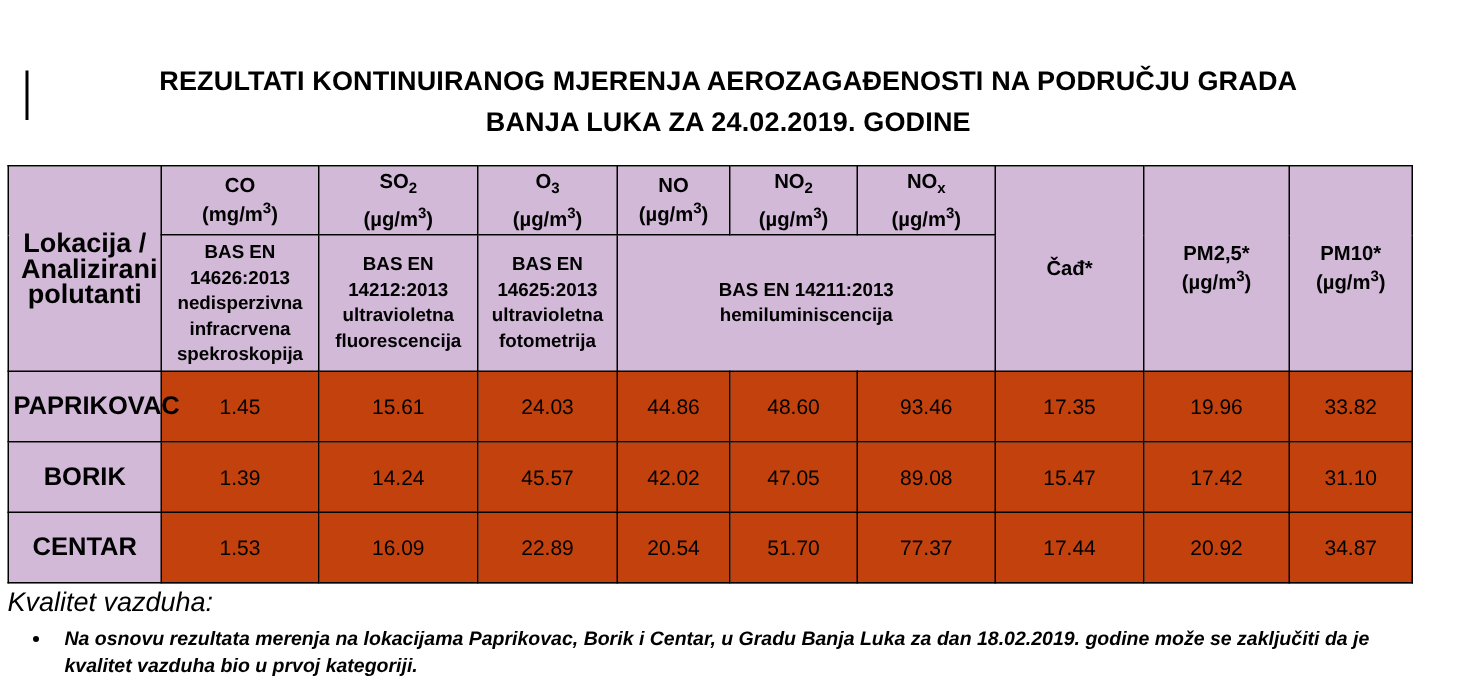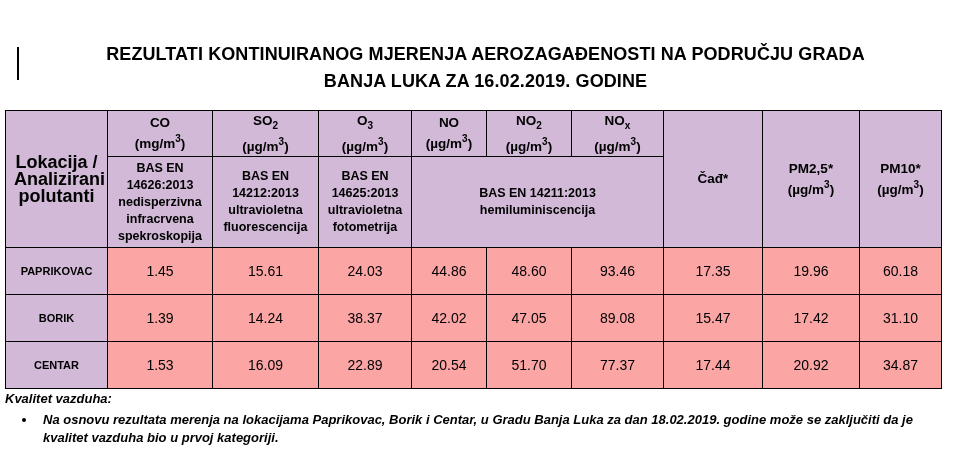--- a/index.html
+++ b/index.html
@@ -18,44 +18,44 @@
   }
   table.results {
     position: absolute; left: 5px; top: 110px;
     border-collapse: collapse; table-layout: fixed; width: 936px;
   }
   .results th, .results td {
     border: 1.5px solid var(--border, #000000);
     text-align: center; vertical-align: middle; padding: 2px 3px;
   }
   .results thead th, .results tbody th { background: var(--header-bg, #d1b9d7); font-weight: bold; }
-  .results td { background: #fca5a5; font-size: 14px; }
+  .results td { background: #c2410c; font-size: 14px; }
   tr.hrow1 { height: 36px; }
   tr.hrow2 { height: 91px; }
   .results tbody tr { height: 47px; }
   .cname, .cunit { font-size: 13.5px; line-height: 16px; }
   .results .corner { font-weight: bold; font-size: 18px; line-height: 17px; padding: 0 8px; }
   .m-head { font-size: 12.5px; line-height: 17px; }
   .m-wrap { max-width: 158px; margin: 0 auto; }
-  .loc { font-size: 11px; }
+  .loc { font-size: 17px; }
   sub { font-size: 10px; }
   sup { font-size: 10px; }
   .footer { position: absolute; left: 5px; top: 391px; right: 10px; }
-  .note-title { font-weight: bold; font-style: italic; font-size: 13px; }
+  .note-title { font-weight: normal; font-style: italic; font-size: 18px; }
   .footer ul { margin: 5px 0 12px; padding-left: 32px; }
   .footer li { font-weight: bold; font-style: italic; font-size: 13px; line-height: 18px; padding-left: 6px; }
 </style>
 </head>
 <body>
 
 <div class="caret"></div>
 
 <div class="title">
   <div>REZULTATI KONTINUIRANOG MJERENJA AEROZAGAĐENOSTI NA PODRUČJU GRADA</div>
-  <div>BANJA LUKA ZA 16.02.2019. GODINE</div>
+  <div>BANJA LUKA ZA 24.02.2019. GODINE</div>
 </div>
 
 <table class="results">
   <colgroup>
     <col style="width:102px">
       <col style="width:105px">
       <col style="width:106px">
       <col style="width:93px">
     <col style="width:75px">
       <col style="width:85px">
@@ -116,27 +116,27 @@
     <tr>
       <th class="loc">PAPRIKOVAC</th>
       <td>1.45</td>
       <td>15.61</td>
       <td>24.03</td>
       <td>44.86</td>
       <td>48.60</td>
       <td>93.46</td>
       <td>17.35</td>
       <td>19.96</td>
-      <td>60.18</td>
+      <td>33.82</td>
     </tr>
     <tr>
       <th class="loc">BORIK</th>
       <td>1.39</td>
       <td>14.24</td>
-      <td>38.37</td>
+      <td>45.57</td>
       <td>42.02</td>
       <td>47.05</td>
       <td>89.08</td>
       <td>15.47</td>
       <td>17.42</td>
       <td>31.10</td>
     </tr>
     <tr>
       <th class="loc">CENTAR</th>
       <td>1.53</td>

